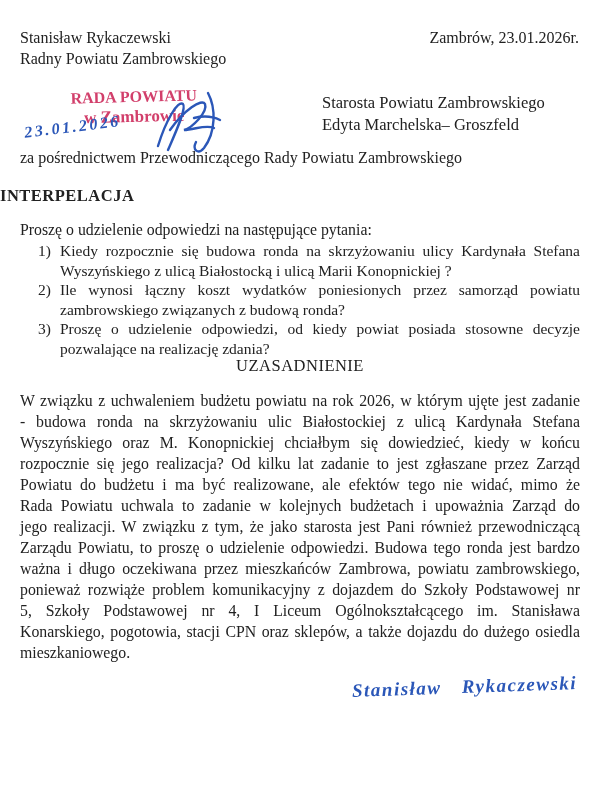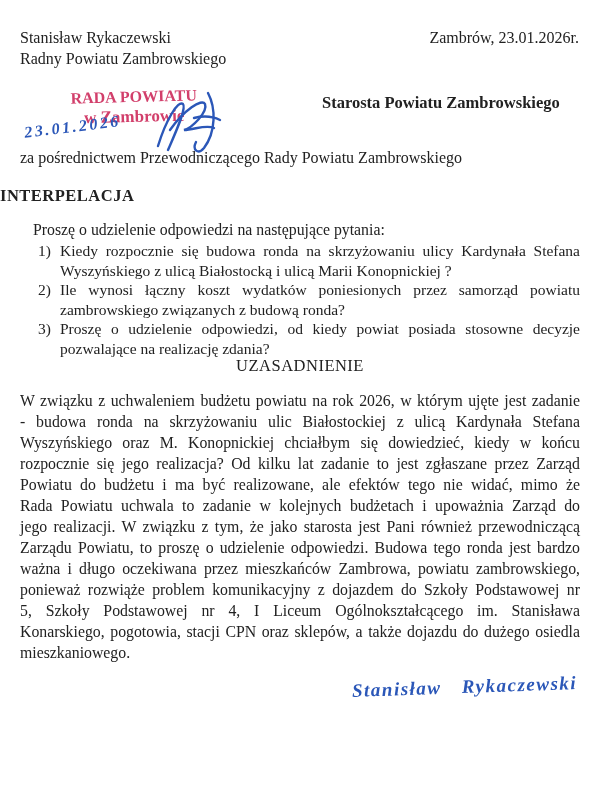--- a/index.html
+++ b/index.html
@@ -17,24 +17,24 @@
     color: var(--stamp, #d23f6b); font-weight: bold; transform: rotate(-1.5deg);
   }
   .stamp-line2 { font-size: 17px; margin-top: 1px; }
   .hand { color: var(--ink, #2b57b8); font-style: italic; }
   .stamp-date {
     position: absolute; left: 24px; top: 118px; font-size: 16px;
     transform: rotate(-7deg); letter-spacing: 2.5px; font-weight: bold;
   }
   .scribble { position: absolute; left: 150px; top: 90px; }
 
-  .recipient { position: absolute; left: 322px; top: 92px; font-weight: bold; font-size: 16.5px; line-height: 22px; }
+  .recipient { position: absolute; left: 322px; top: 92px; font-weight: normal; font-size: 16.5px; line-height: 22px; }
   .via { position: absolute; left: 20px; top: 149px; font-size: 16px; }
   .doc-title { position: absolute; left: 0; top: 186px; width: 100%; font-weight: bold; font-size: 16.5px; letter-spacing: 0.5px; }
-  .intro { position: absolute; left: 20px; top: 221px; font-size: 15.8px; margin-left: 13px; }
+  .intro { position: absolute; left: 20px; top: 221px; font-size: 15.8px; }
 
   .questions { position: absolute; left: 38px; top: 241px; width: 542px; font-size: 15.5px; line-height: 19.5px; list-style: none; counter-reset: q; }
   .questions li { position: relative; padding-left: 22px; text-align: justify; counter-increment: q; }
   .questions li::before { content: counter(q) ")"; position: absolute; left: 0; }
 
   .just-heading { position: absolute; left: 0; top: 356px; width: 100%; text-align: center; font-weight: normal; font-size: 16.5px; letter-spacing: 0.5px; }
   .body-par { position: absolute; left: 20px; top: 390px; width: 560px; font-size: 15.8px; line-height: 21px; text-align: justify; word-spacing: 1.5px; }
 
   .signature {
     position: absolute; left: 352px; top: 676px; font-size: 19px;
@@ -64,20 +64,21 @@
     <g fill="none" stroke="#2b57b8" stroke-width="2.4" stroke-linecap="round">
       <path d="M8,56 C16,30 28,10 33,14 C37,18 24,46 18,60"></path>
       <path d="M20,40 C34,20 52,8 55,14 C58,22 42,38 34,40 C44,40 56,34 64,38"></path>
       <path d="M58,3 C66,18 66,42 54,58 C48,65 42,60 46,52"></path>
       <path d="M44,28 C52,26 62,26 70,30"></path>
     </g>
   </svg>
 
   <div class="recipient">
     <div>Starosta Powiatu Zambrowskiego</div>
+    <div>Edyta Marchelska– Groszfeld</div>
   </div>
 
   <div class="via">za pośrednictwem Przewodniczącego Rady Powiatu Zambrowskiego</div>
 
   <div class="doc-title">INTERPELACJA</div>
 
   <div class="intro">Proszę o udzielenie odpowiedzi na następujące pytania:</div>
 
   <ol class="questions">
     <li>Kiedy rozpocznie się budowa ronda na skrzyżowaniu ulicy Kardynała Stefana Wyszyńskiego z ulicą Białostocką i ulicą Marii Konopnickiej ?</li>

